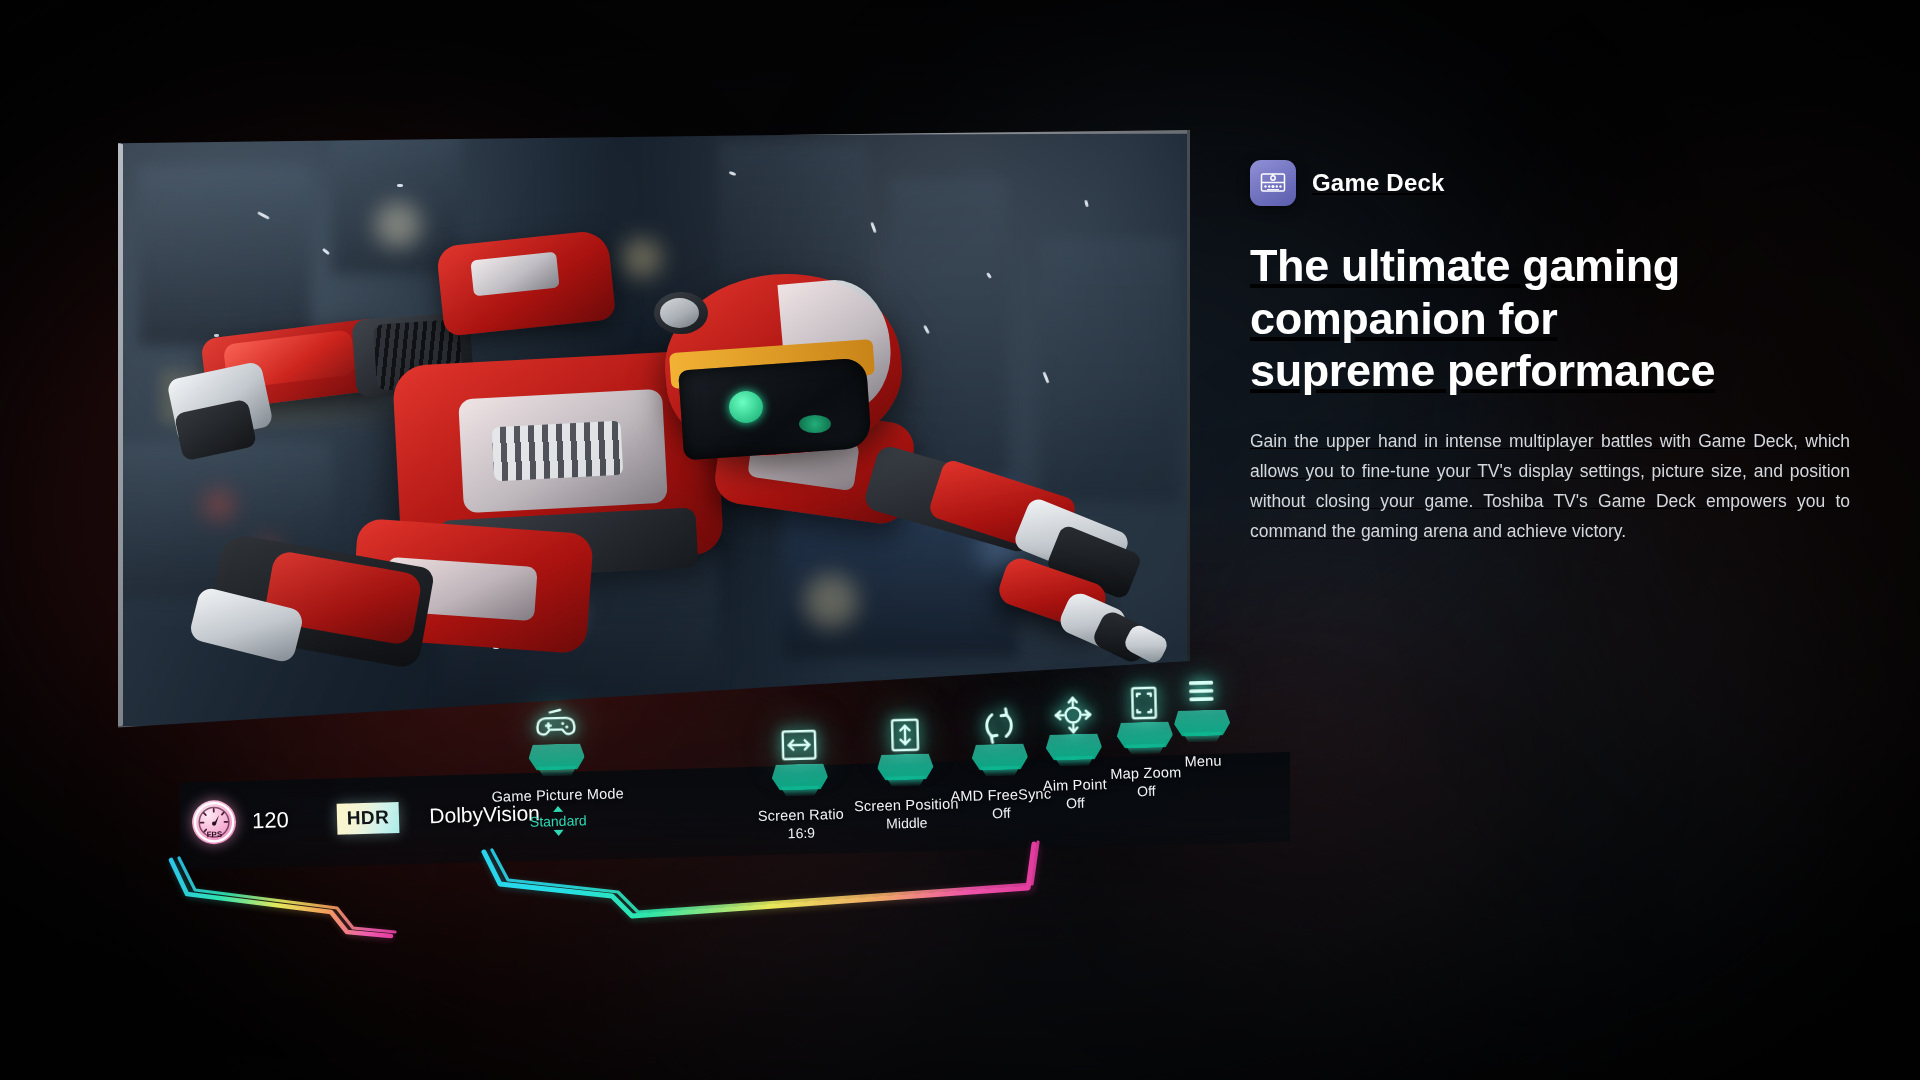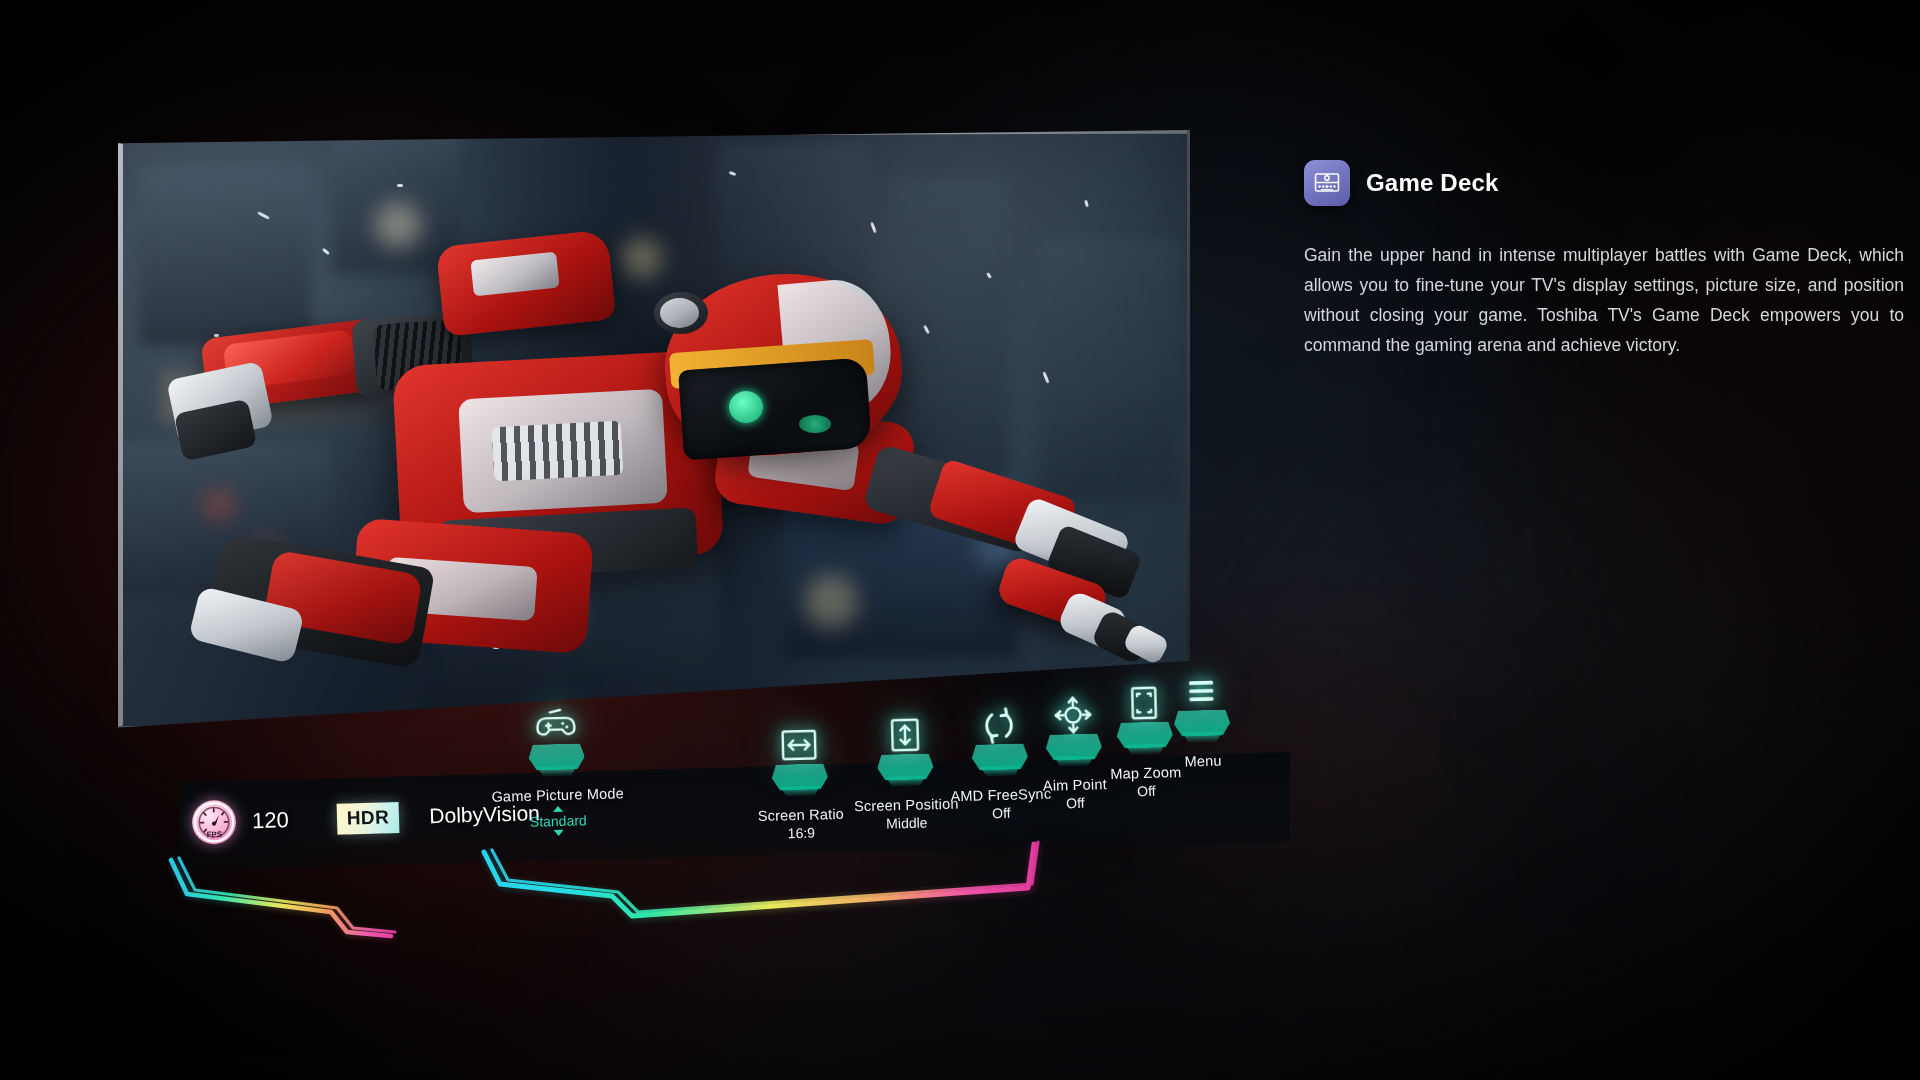--- a/index.html
+++ b/index.html
@@ -124,21 +124,21 @@
   .hdr-chip{ padding:4px 10px 5px; font-size:19px; font-weight:bold; color:#12161a; letter-spacing:.5px;
       background:linear-gradient(110deg,#fdf6c8 0%,#f2f4d8 38%,#cdf2ec 72%,#a9ebe6 100%);
       box-shadow:0 0 14px rgba(190,240,230,.35); }
   .dv-text{ color:#fff; font-size:21px; text-shadow:0 1px 5px rgba(0,0,0,.9); }
 
   
   .rgb{ position:absolute; pointer-events:none; }
   .rgb svg{ display:block; overflow:visible; }
 
   
-  #copy{ position:absolute; left:1304px; top:160px; width:600px; }
+  #copy{ position:absolute; left:1250px; top:160px; width:600px;text-decoration:underline; }
   .brandline{ display:flex; align-items:center; gap:16px; margin-bottom:34px; }
   .brand-ico{ width:46px; height:46px; border-radius:11px;
       background:linear-gradient(150deg,#8f90d6,#6f70bd 60%,#5b5cab);
       display:flex; align-items:center; justify-content:center;
       box-shadow:0 3px 12px rgba(0,0,0,.6); }
   .brand-ico svg{ width:30px; height:30px; }
   .brand-name{ color:#fff; font-size:24px; font-weight:bold; letter-spacing:.2px; }
   h1#headline{ color:#fff; font-size:45px; font-weight:bold; line-height:1.17; letter-spacing:-.4px; margin-bottom:28px; }
   #body-copy p{ color:#d4d8dd; font-size:17.5px; line-height:1.72; text-align:justify; }
 </style>
@@ -485,18 +485,23 @@
             <circle cx="15" cy="18.5" r="1.6"></circle>
             <circle cx="18.8" cy="18.5" r="1.2"></circle>
               <circle cx="22.5" cy="18.5" r="1.2"></circle>
           </g>
           <line x1="9" y1="21.6" x2="21" y2="21.6" stroke-width="1"></line>
         </svg>
       </div>
       <div class="brand-name">Game Deck</div>
     </div>
 
+    <h1 id="headline">
+      <span>The ultimate gaming</span><br>
+      <span>companion for</span><br>
+      <span>supreme performance</span>
+    </h1>
 
     <div id="body-copy">
       <p>Gain the upper hand in intense multiplayer battles with Game Deck, which allows you to fine-tune your TV's display settings, picture size, and position without closing your game. Toshiba TV's Game Deck empowers you to command the gaming arena and achieve victory.</p>
     </div>
   </div>
 </div>
 
 </body></html>

